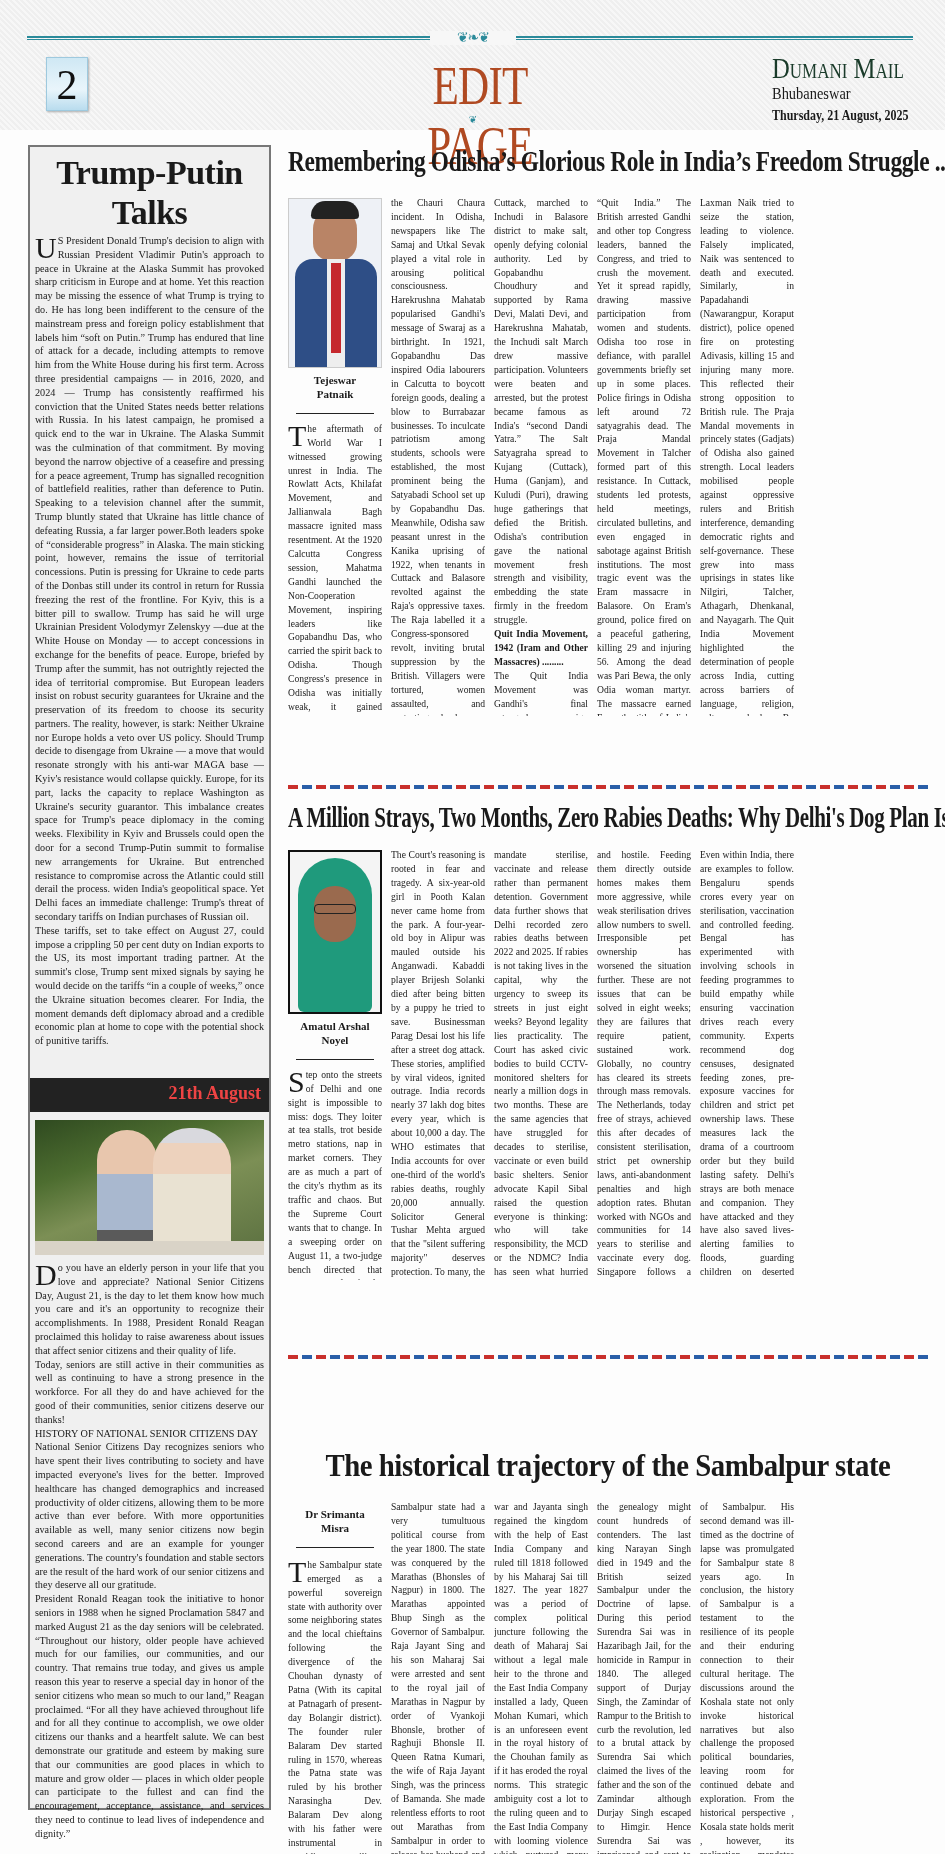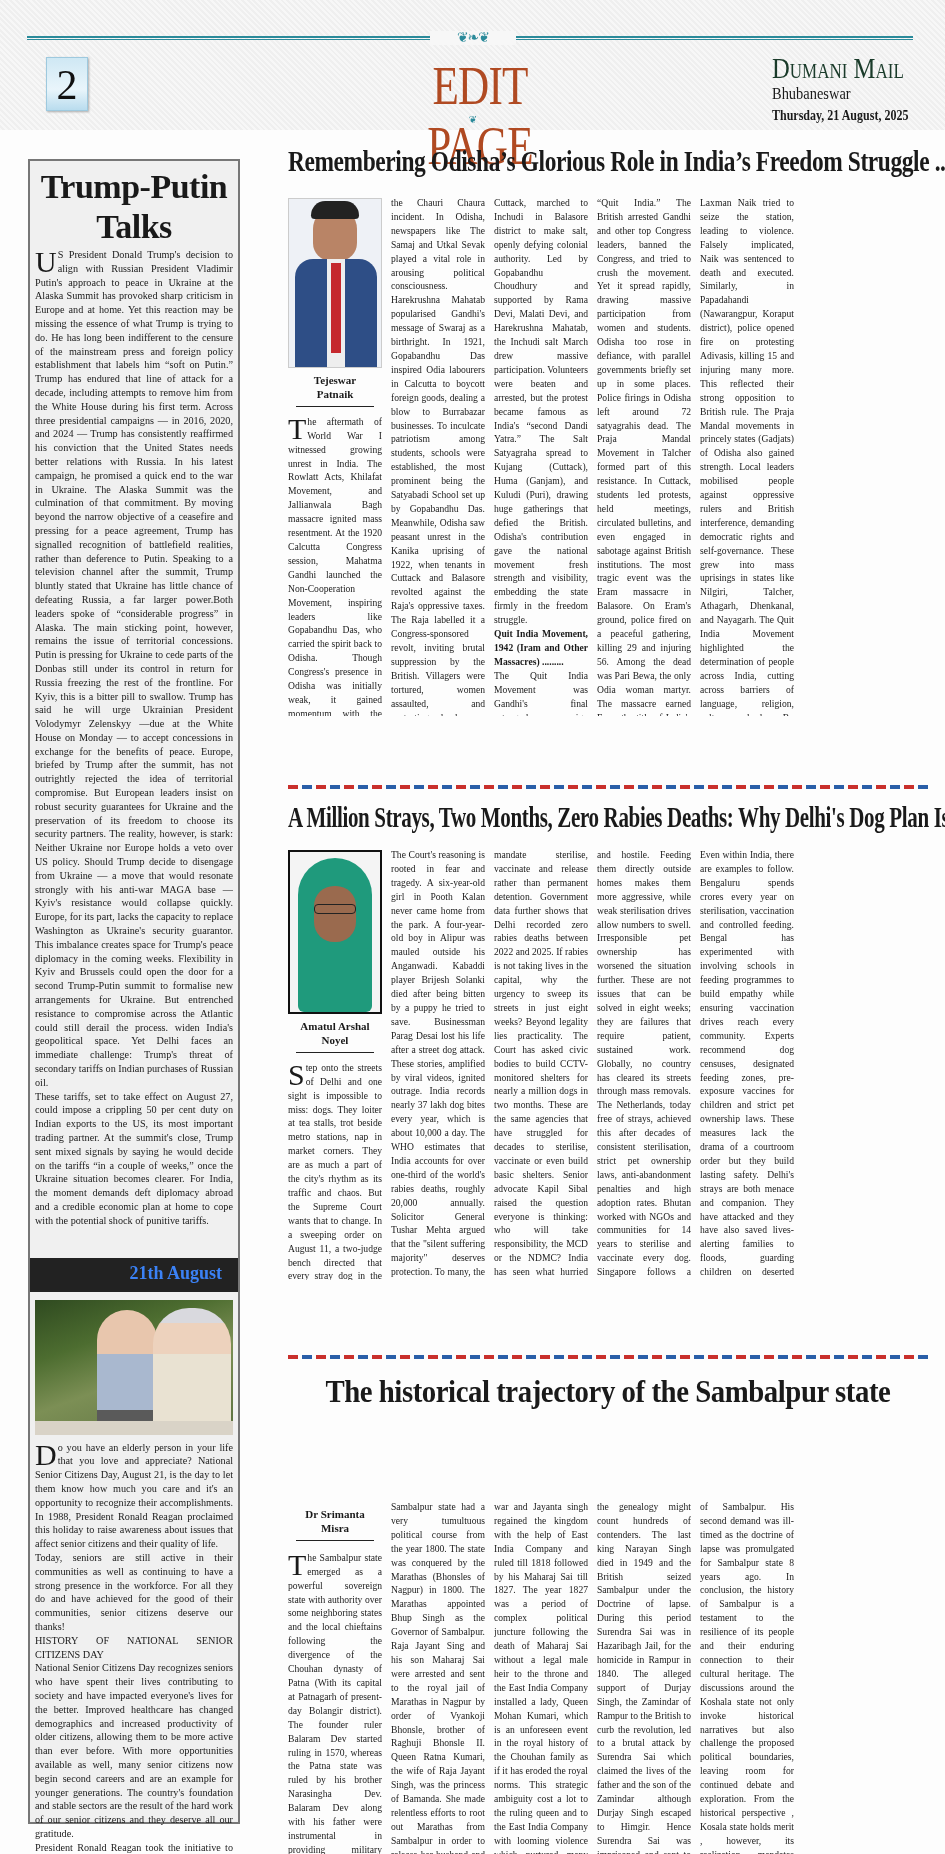--- a/index.html
+++ b/index.html
@@ -8,40 +8,40 @@
 .mh-line{position:absolute;left:27px;right:32px;height:0;border-top:2px solid #2a8a9a}
 .mh-line.l1{top:36px}.mh-line.l2{top:39px;border-top:1px solid #2a8a9a}
 .ornament{position:absolute;top:31px;left:430px;width:86px;height:14px;color:#2a8a9a;font-size:14px;text-align:center;background:#f7f7f7;letter-spacing:-1px;line-height:14px}
 .ornament2{position:absolute;top:116px;left:455px;width:36px;height:8px;color:#2a8a9a;font-size:10px;text-align:center;line-height:8px}
 .pagenum{position:absolute;left:46px;top:57px;width:42px;height:54px;background:linear-gradient(180deg,#cfe8f4,#e9f5fb 60%,#b9dcee);border:1px solid #9ec9de;box-shadow:1px 1px 2px #aaa;font-size:42px;line-height:54px;text-align:center;color:#111}
 .edit-title{position:absolute;left:380px;top:56px;width:200px;font-size:54px;line-height:60px;color:#b04a22;text-align:center;transform:scaleX(0.8);transform-origin:center;letter-spacing:-1px}
 .brand{position:absolute;left:772px;top:52px;font-size:29px;color:#1a3b2a;font-variant:small-caps;transform:scaleX(0.85);transform-origin:left;white-space:nowrap}
 .city{position:absolute;left:772px;top:84px;font-size:17px;transform:scaleX(0.85);transform-origin:left}
 .date{position:absolute;left:772px;top:107px;font-size:15px;font-weight:bold;transform:scaleX(0.8);transform-origin:left;white-space:nowrap}
 
-.sidebar{position:absolute;left:28px;top:159px;width:212px;height:1665px;border:2px solid #777;background:#f0f0f0}
+.sidebar{position:absolute;left:28px;top:145px;width:243px;height:1665px;border:2px solid #777;background:#f0f0f0}
 .sb-title{font-size:34px;font-weight:bold;text-align:center;margin-top:6px;line-height:40px;letter-spacing:-0.5px}
 .sb-text{font-size:10.2px;line-height:13.8px;text-align:justify;padding:0 5px;margin-top:1px}
 .sb-text p{margin:0}
 .drop{float:left;font-size:30px;line-height:26px;margin-right:1px;margin-top:1px}
-.date-bar{background:#222;color:#3b82f6;font-size:18px;font-weight:bold;text-align:right;padding:5px 16px;height:34px;margin-top:30px}
+.date-bar{background:#222;color:#ef4444;font-size:18px;font-weight:bold;text-align:right;padding:5px 8px;height:34px;margin-top:30px}
 .nscd-title{font-size:31px;font-weight:bold;text-align:center;line-height:37px;margin-top:12px}
 .nscd-img{margin:8px 5px 6px;height:135px;background:linear-gradient(160deg,#2f4a20 0%,#4d6d30 30%,#7c8f55 55%,#5b7040 100%);position:relative;overflow:hidden}
 .nscd-img .p1{position:absolute;left:62px;top:10px;width:60px;height:125px;border-radius:30px 30px 4px 4px;background:linear-gradient(180deg,#e8c6ad 0 35%,#a9b8cf 35% 80%,#5a5a5a 80%)}
 .nscd-img .p2{position:absolute;left:118px;top:8px;width:78px;height:127px;border-radius:36px 36px 4px 4px;background:linear-gradient(180deg,#d9d9de 0 12%,#edd2bd 12% 36%,#e9e2d2 36%)}
 .nscd-img .bench{position:absolute;left:0;right:0;bottom:0;height:14px;background:#d9d3c7}
 
 .article{position:absolute;left:288px;width:640px}
 .a-title{font-size:30px;line-height:34px;font-weight:bold;white-space:nowrap;transform-origin:left;letter-spacing:-0.5px}
 .cols{position:absolute;display:flex;gap:9px}
 .col{width:94px;font-size:9.6px;line-height:13.9px;text-align:justify;hyphens:auto;overflow:hidden}
 .col b{font-weight:bold}
 .author-col{width:94px;position:relative}
 .photo{border:1px solid #ccc;background:#eef1f6;position:relative;overflow:hidden}
-.byline{font-size:11px;font-weight:bold;text-align:center;border-bottom:1.5px solid #222;padding-bottom:4px;margin:6px 8px 0}
+.byline{font-size:11px;font-weight:bold;text-align:center;border-bottom:1.5px solid #222;padding-bottom:11px;margin:6px 8px 0}
 .divider{position:absolute;left:288px;width:640px;height:4px;background:repeating-linear-gradient(90deg,#c9302c 0 10px,transparent 10px 14px,#2a5fa8 14px 24px,transparent 24px 28px)}
 </style>
 </head>
 <body>
 
 <div class="masthead">
   <div class="mh-line l1"></div>
   <div class="mh-line l2"></div>
   <div class="ornament">❦❧❦</div>
   <div class="ornament2">❦</div>
@@ -134,21 +134,21 @@
   <div class="col">mandate sterilise, vaccinate and release rather than permanent detention. Government data further shows that Delhi recorded zero rabies deaths between 2022 and 2025. If rabies is not taking lives in the capital, why the urgency to sweep its streets in just eight weeks? Beyond legality lies practicality. The Court has asked civic bodies to build CCTV-monitored shelters for nearly a million dogs in two months. These are the same agencies that have struggled for decades to sterilise, vaccinate or even build basic shelters. Senior advocate Kapil Sibal raised the question everyone is thinking: who will take responsibility, the MCD or the NDMC? India has seen what hurried reforms can bring-sudden bans on diesel vehicles, the chaotic rollout of E20 fuel, the mismanaged removal of stray cattle. They created headlines but not solutions. Many fear the shelters will become holding pens that quietly turn into killing fields. The problem is real, but the prescription is flawed. Dogs become aggressive when populations grow unchecked and food is scarce. They form packs led by alphas, becoming territorial</div>
   <div class="col">and hostile. Feeding them directly outside homes makes them more aggressive, while weak sterilisation drives allow numbers to swell. Irresponsible pet ownership has worsened the situation further. These are not issues that can be solved in eight weeks; they are failures that require patient, sustained work. Globally, no country has cleared its streets through mass removals. The Netherlands, today free of strays, achieved this after decades of consistent sterilisation, strict pet ownership laws, anti-abandonment penalties and high adoption rates. Bhutan worked with NGOs and communities for 14 years to sterilise and vaccinate every dog. Singapore follows a trap-neuter-release model supported by microchipping and rehoming programmes. South Korea, once struggling with high rabies cases, invested in systematic vaccination campaigns, strict registration rules and community education to drive cases close to zero. Thailand too cut rabies deaths dramatically through capture, quarantine, adoption and public awareness. The pattern across borders is clear: patience, compassion and planning, not sweeping decrees.</div>
   <div class="col">
     <span>Even within India, there are examples to follow. Bengaluru spends crores every year on sterilisation, vaccination and controlled feeding. Bengal has experimented with involving schools in feeding programmes to build empathy while ensuring vaccination drives reach every community. Experts recommend dog censuses, designated feeding zones, pre-exposure vaccines for children and strict pet ownership laws. These measures lack the drama of a courtroom order but they build lasting safety. Delhi's strays are both menace and companion. They have attacked and they have also saved lives-alerting families to floods, guarding children on deserted streets. Safety must never be compromised, but compassion cannot be abandoned either. The Supreme Court's intention is noble, but its method risks cruelty and collapse. The way forward lies not in empty shelters but in humane solutions: sterilisation, vaccination, garbage control, stronger pet laws and community participation. Safety is urgent. Compassion is eternal. Delhi must not lose either.</span>
     
   </div>
 </div>
 
 <div class="divider" style="top:1355px"></div>
 
-<div class="article" style="top:1374px;text-align:center">
+<div class="article" style="top:1448px;text-align:center">
   <div class="a-title" style="transform:scaleX(0.9);transform-origin:center;font-size:32px;display:inline-block">The historical trajectory of the Sambalpur state</div>
 </div>
 <div class="cols" style="left:288px;top:1500px;height:420px">
   <div class="col author-col">
     <div class="byline" style="margin-top:8px">Dr Srimanta Misra</div>
     <div style="margin-top:10px"><span class="drop">T</span><span>he Sambalpur state emerged as a powerful sovereign state with authority over some neighboring states and the local chieftains following the divergence of the Chouhan dynasty of Patna (With its capital at Patnagarh of present-day Bolangir district). The founder ruler Balaram Dev started ruling in 1570, whereas the Patna state was ruled by his brother Narasingha Dev. Balaram Dev along with his father were instrumental in providing military assistance to the Gajapati king of Khurdha, the protector of the cultural hegemony of Lord Jagannath. The kingdom of Khurdha was under constant threat due to Afgan and Moghul invaders. Balaram Deva originally built the Samaleswari temple. The Sambalpur kingdom of</span></div>
   </div>
   <div class="col">Sambalpur state had a very tumultuous political course from the year 1800. The state was conquered by the Marathas (Bhonsles of Nagpur) in 1800. The Marathas appointed Bhup Singh as the Governor of Sambalpur. Raja Jayant Sing and his son Maharaj Sai were arrested and sent to the royal jail of Marathas in Nagpur by order of Vyankoji Bhonsle, brother of Raghuji Bhonsle II. Queen Ratna Kumari, the wife of Raja Jayant Singh, was the princess of Bamanda. She made relentless efforts to root out Marathas from Sambalpur in order to release her husband and son. The treacherous move of Marathas urged the queen to seek British help. With profound grief and affliction, she breathed last in 1817 while on a pilgrimage to Kasi. In the same year, the Maratha power was completely shattered in the AngloMaratha</div>
   <div class="col">war and Jayanta singh regained the kingdom with the help of East India Company and ruled till 1818 followed by his Maharaj Sai till 1827. The year 1827 was a period of complex political juncture following the death of Maharaj Sai without a legal male heir to the throne and the East India Company installed a lady, Queen Mohan Kumari, which is an unforeseen event in the royal history of the Chouhan family as if it has eroded the royal norms. This strategic ambiguity cost a lot to the ruling queen and to the East India Company with looming violence which nurtured many contenders and dissidents for the throne to trigger a revolution. The legitimacy to the throne for Surendra Sai is left to the readers for the judgement. He was the 5th- generation descendant of Prince Anirudha Sai, brother of Raja Baliar Singh (1650-1688),</div>
   <div class="col">the genealogy might count hundreds of contenders. The last king Narayan Singh died in 1949 and the British seized Sambalpur under the Doctrine of lapse. During this period Surendra Sai was in Hazaribagh Jail, for the homicide in Rampur in 1840. The alleged support of Durjay Singh, the Zamindar of Rampur to the British to curb the revolution, led to a brutal attack by Surendra Sai which claimed the lives of the father and the son of the Zamindar although Durjay Singh escaped to Himgir. Hence Surendra Sai was imprisoned and sent to Hazaribagh Jail in 1940 .In 1857 the Sepoy Mutiny the rebels broke the jail and Surendra Sai found an escape to Sambalpur in a perilous voyage through the forests of Chotanagpur, Singhbhum, and Gangpur. He met Captain Leigh at Sambalpur with a prayer for acquitting of the murder charges and due recognition as the king</div>

